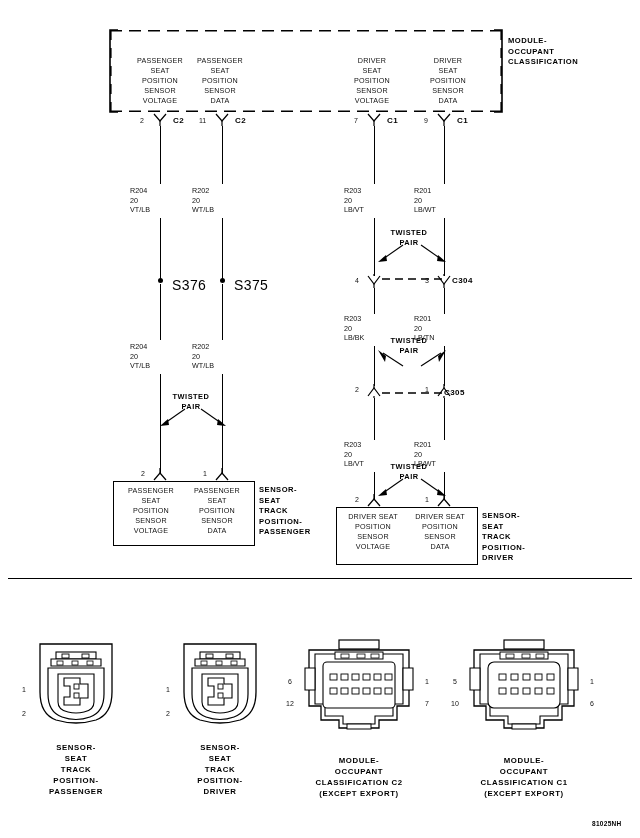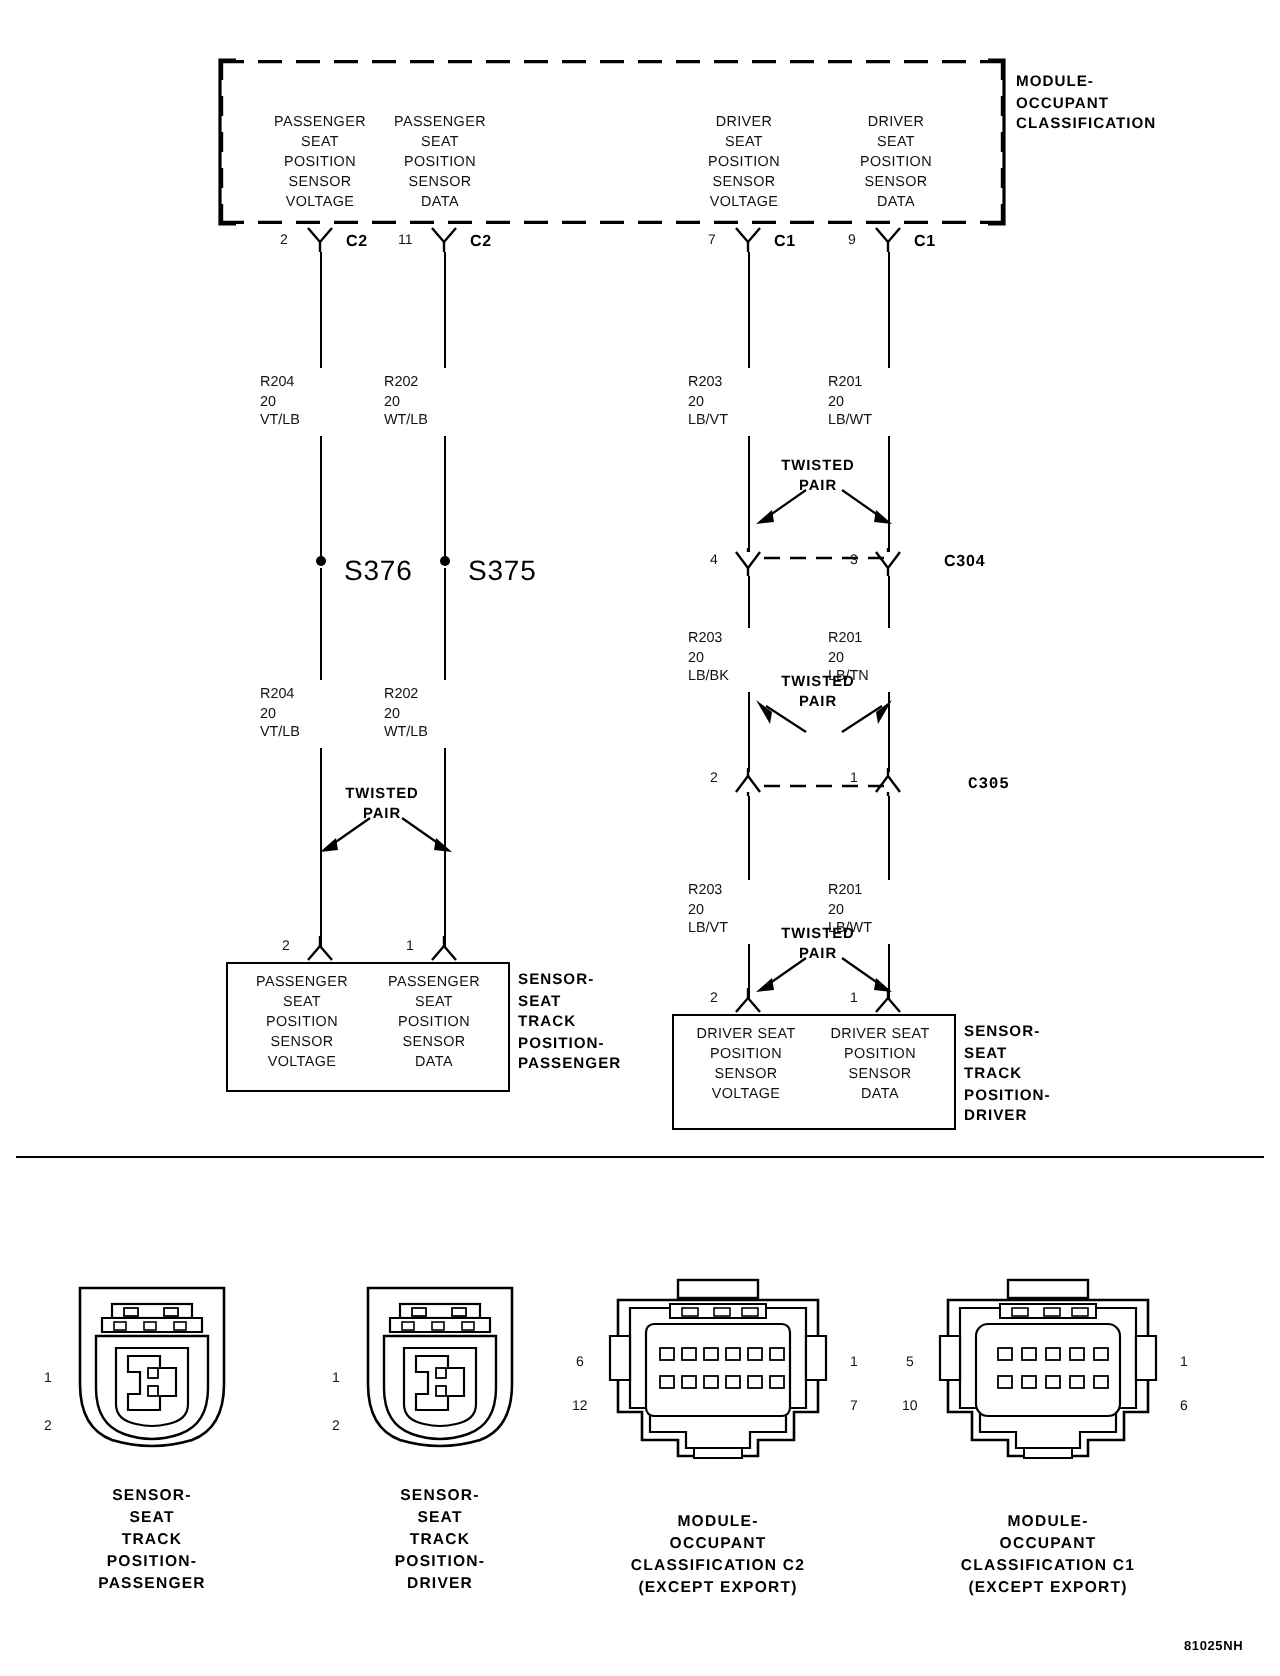--- a/index.html
+++ b/index.html
@@ -310,21 +310,21 @@
       <line x1="9" y1="10" x2="9" y2="14" stroke="#000" stroke-width="1.2"></line>
     </svg>
   </div>
   <div class="pin" style="left:425px; top:277px;">3</div>
 
   <div class="abs" style="left:382px; top:277px;">
     <svg width="62" height="4" viewBox="0 0 62 4">
       <line x1="0" y1="2" x2="62" y2="2" stroke="#000" stroke-width="1.3" stroke-dasharray="8 5"></line>
     </svg>
   </div>
-  <div class="conn-id" style="left:472px; top:276px;">C304</div>
+  <div class="conn-id" style="left:452px; top:276px;">C304</div>
 
   <div class="vline" style="left:374px; top:288px; height:26px;"></div>
   <div class="wirelbl" style="left:344px; top:314px; width:60px;">R203
 20
 LB/BK</div>
   <div class="vline" style="left:374px; top:346px; height:40px;"></div>
 
   <div class="vline" style="left:444px; top:288px; height:26px;"></div>
   <div class="wirelbl" style="left:414px; top:314px; width:60px;">R201
 20
@@ -358,21 +358,21 @@
       <line x1="9" y1="12" x2="9" y2="14" stroke="#000" stroke-width="1.2"></line>
     </svg>
   </div>
   <div class="pin" style="left:425px; top:386px;">1</div>
 
   <div class="abs" style="left:382px; top:391px;">
     <svg width="62" height="4" viewBox="0 0 62 4">
       <line x1="0" y1="2" x2="62" y2="2" stroke="#000" stroke-width="1.3" stroke-dasharray="8 5"></line>
     </svg>
   </div>
-  <div class="conn-id" style="left:484px; top:388px;font-family:Liberation Mono, monospace;">C305</div>
+  <div class="conn-id" style="left:444px; top:388px;">C305</div>
 
   <div class="vline" style="left:374px; top:398px; height:42px;"></div>
   <div class="wirelbl" style="left:344px; top:440px; width:60px;">R203
 20
 LB/VT</div>
   <div class="vline" style="left:374px; top:472px; height:28px;"></div>
 
   <div class="vline" style="left:444px; top:398px; height:42px;"></div>
   <div class="wirelbl" style="left:414px; top:440px; width:60px;">R201
 20

